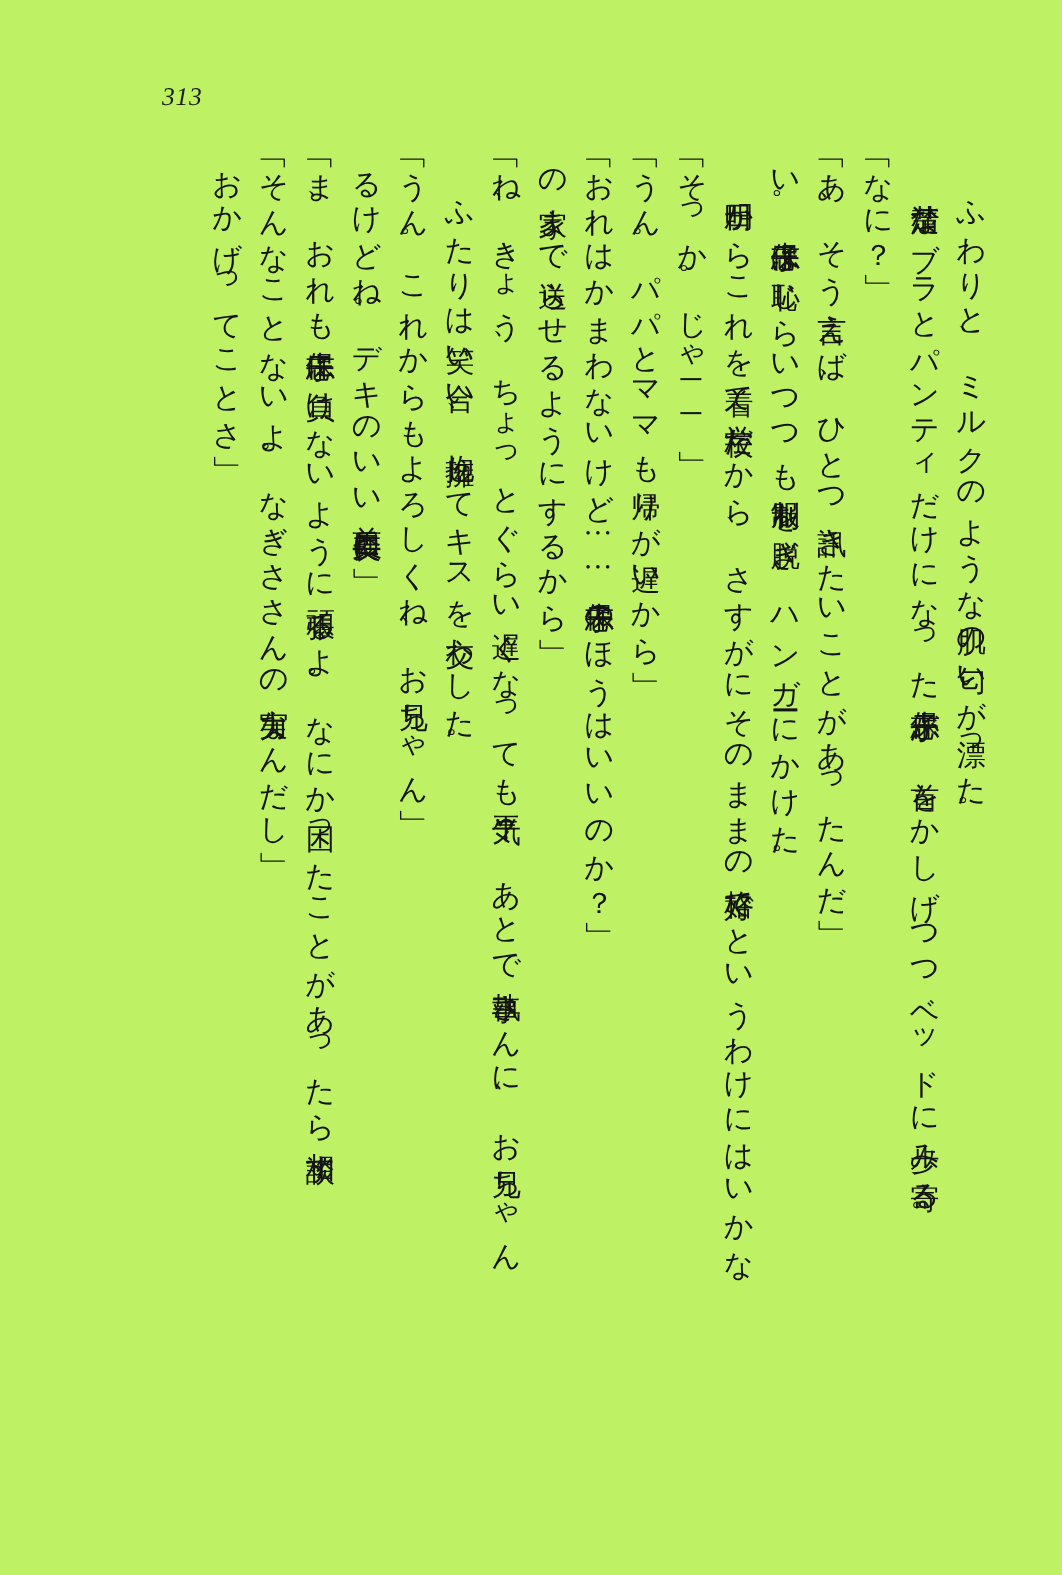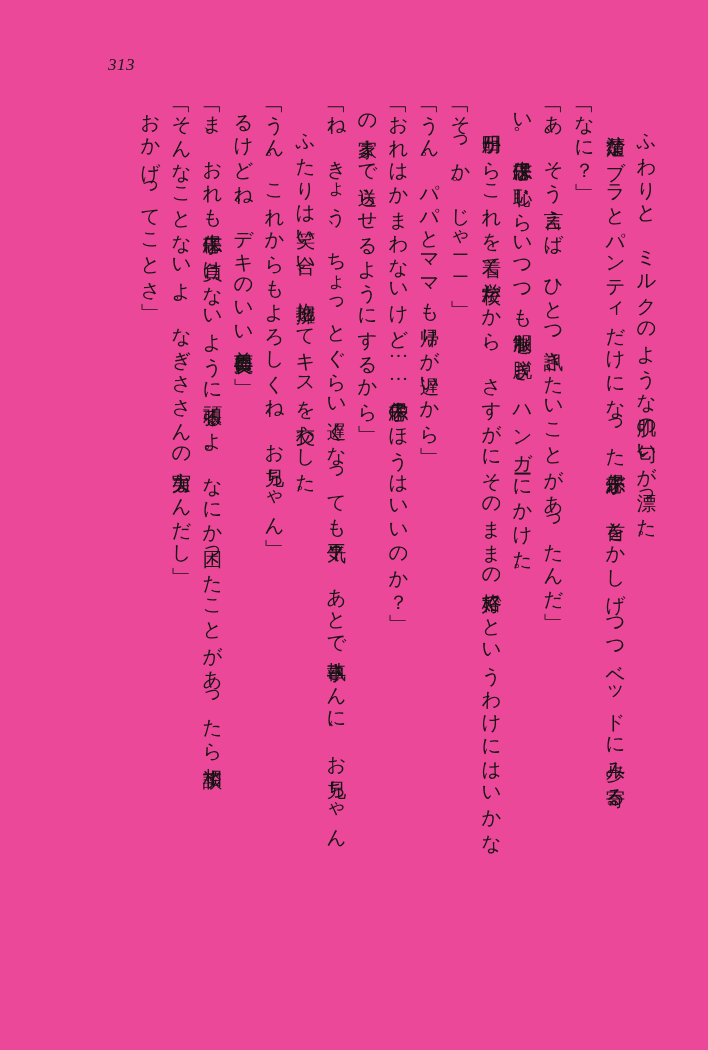--- a/index.html
+++ b/index.html
@@ -8,21 +8,21 @@
     background: #ffffff;
   }
   body {
     font-family: "Liberation Serif", "DejaVu Serif", serif;
     color: #1a1a1a;
   }
   .page {
     position: relative;
     width: 708px;
     height: 1050px;
-    background: #ec4899;
+    background: #bef264;
     overflow: hidden;
   }
   .page-number {
     position: absolute;
     top: 55px;
     left: 108px;
     font-size: 17px;
     font-family: "Liberation Serif", "DejaVu Serif", serif;
     font-style: italic;
     letter-spacing: 0.5px;

